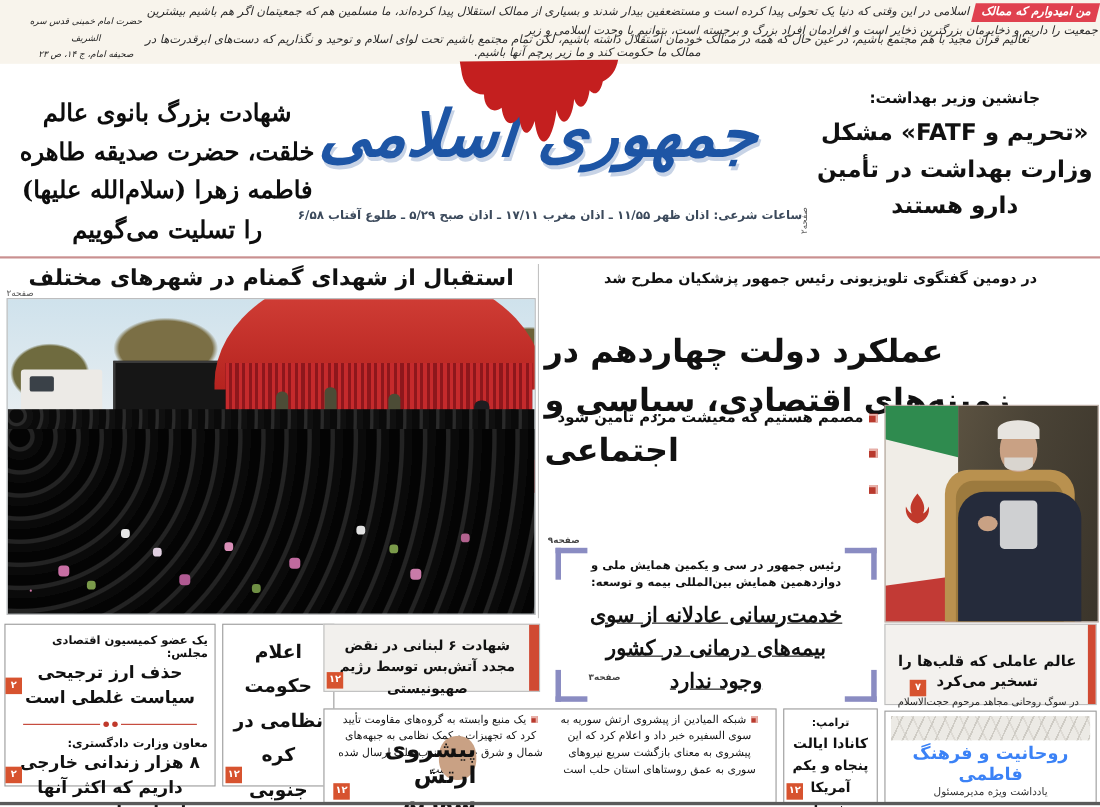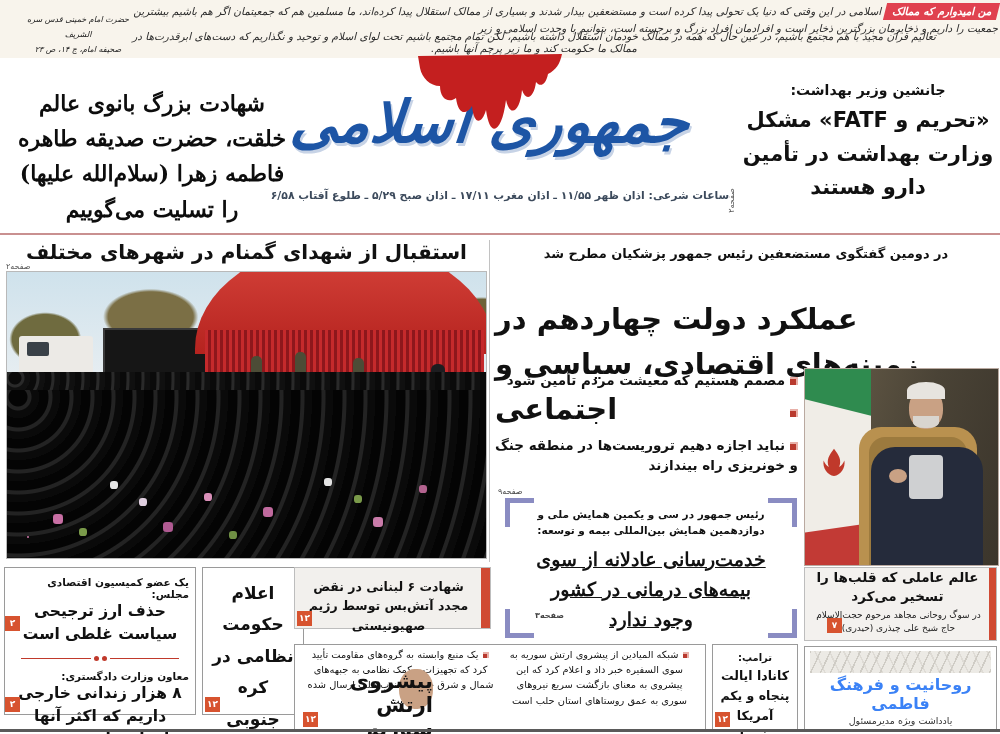--- a/index.html
+++ b/index.html
@@ -69,21 +69,21 @@
        350px -15px 0 4px #c97ba9,395px -48px 0 3px #b3638f,55px -5px 0 3px #7a9a4a,
        205px -2px 0 3px #6f8f44,330px -38px 0 3px #7a9a4a,115px -35px 0 3px #e0cfe0;}
 
   
   .lead-kicker{position:absolute;top:246px;left:497px;width:498px;text-align:center;font-size:13px;font-weight:bold;}
   .lead-headline{position:absolute;top:266px;left:495px;width:502px;text-align:left;font-size:29px;
                  font-weight:bold;line-height:1.55;margin-top:31px;}
   .lead-bullets{position:absolute;top:370px;left:492px;width:306px;height:126px;}
   .bullet{margin-bottom:12px;font-size:13.5px;font-weight:bold;line-height:1.5;text-align:right;}
   .sq{display:inline-block;width:8px;height:8px;background:#b93a2e;margin-left:5px;box-shadow:inset -2px 2px 0 #e8b0a8;}
-  .lead-ref{position:absolute;bottom:0;left:6px;font-size:8px;font-weight:normal;color:#444;}
+  .lead-ref{position:absolute;bottom:0;left:6px;font-size:8px;font-weight:bold;color:#444;}
 
   
   .pez{position:absolute;top:368px;left:804px;width:193px;height:196px;border:1px solid #b9a9a0;overflow:hidden;
        background:linear-gradient(105deg,#6b604b,#4a4336 55%,#3b352b);}
   .flag{position:absolute;top:0;left:0;width:66px;bottom:0;background:#f0ede7;overflow:hidden;}
   .flag .green{position:absolute;top:-26px;left:-20px;width:110px;height:64px;background:#2f8b4f;transform:rotate(14deg);}
   .flag .redb{position:absolute;bottom:-8px;left:-10px;width:100px;height:46px;background:#c23a35;transform:rotate(-8deg);}
   .emblem{position:absolute;top:78px;left:16px;}
   .chair{position:absolute;top:58px;left:54px;width:118px;height:140px;background:#b9914f;border-radius:22px 22px 0 0;}
   .chair:after{content:"";position:absolute;top:10px;left:10px;right:10px;bottom:0;background:#9c7a3e;border-radius:16px 16px 0 0;}
@@ -125,21 +125,21 @@
   .boxD{left:294px;top:644px;width:412px;height:86px;}
   .boxD .head{margin-top:4px;font-size:21px;font-weight:bold;text-align:center;}
   .boxD .cols{display:flex;gap:12px;padding:2px 12px 0;}
   .boxD .col{flex:1;font-size:9.8px;line-height:1.55;text-align:center;}
   .boxT{left:712px;top:644px;width:86px;height:86px;}
   .boxT .k{margin-top:7px;font-size:10px;text-align:center;font-weight:bold;}
   .boxT .h{margin-top:3px;padding:0 6px;font-size:12.5px;font-weight:bold;text-align:center;line-height:1.6;}
 
   .scholar{left:804px;top:567px;width:193px;height:74px;background:#f3f1ee;border-color:#bdbdbd;}
   .scholar .bar{position:absolute;right:0;top:0;bottom:0;width:7px;background:#d04a33;}
-  .scholar .h{padding:0 16px 0 10px;font-size:13.5px;font-weight:bold;text-align:center;line-height:1.4;}
+  .scholar .h{padding:24px 16px 0 10px;font-size:13.5px;font-weight:bold;text-align:center;line-height:1.4;}
   .scholar .k{margin-top:3px;padding:0 14px 0 10px;font-size:9px;text-align:center;line-height:1.5;color:#222;}
 
   .note{left:804px;top:646px;width:193px;height:84px;overflow:hidden;}
   .note .pattern{height:22px;margin:4px 5px 2px;background:
       repeating-linear-gradient(115deg,#cfccc5 0 1.5px,transparent 1.5px 9px),
       repeating-linear-gradient(65deg,#dedbd5 0 1.5px,transparent 1.5px 13px),#eceae5;}
   .note .title{margin-top:2px;font-size:16px;font-weight:bold;color:#3b82f6;text-align:center;}
   .note .sub{margin-top:2px;font-size:9.5px;text-align:center;color:#333;}
 </style>
 </head>
@@ -202,31 +202,31 @@
         <div class="soldier" style="top:86px;left:150px;"></div>
         <div class="man-dark" style="top:92px;left:228px;"></div>
         <div class="man-dark" style="top:100px;left:256px;"></div>
       </div>
       <div class="crowd-mid"></div>
       <div class="crowd"></div>
       <div class="flowers"></div>
     </div>
   </div>
 
-  <div class="lead-kicker">در دومین گفتگوی مستضعفین رئیس جمهور پزشکیان مطرح شد</div>
+  <div class="lead-kicker">در دومین گفتگوی تلویزیونی رئیس جمهور پزشکیان مطرح شد</div>
   <div class="lead-headline">عملکرد دولت چهاردهم در زمینه‌های اقتصادی، سیاسی و اجتماعی</div>
   <div class="lead-bullets">
     <div class="bullet">
       <span class="sq"></span><span>مصمم هستیم که معیشت مردم تأمین شود</span>
     </div>
     <div class="bullet">
       <span class="sq"></span>
     </div>
     <div class="bullet">
-      <span class="sq"></span><span>نباید اجازه دهیم تروریست‌ها در منطقه جنگ و خونریزی راه بیندازند</span>
+      <span class="sq"></span>
     </div>
     <div class="lead-ref">صفحه۹</div>
   </div>
 
   <div class="pez">
     <div class="flag">
       <div class="green"></div>
       <div class="redb"></div>
     </div>
     <div class="emblem">

